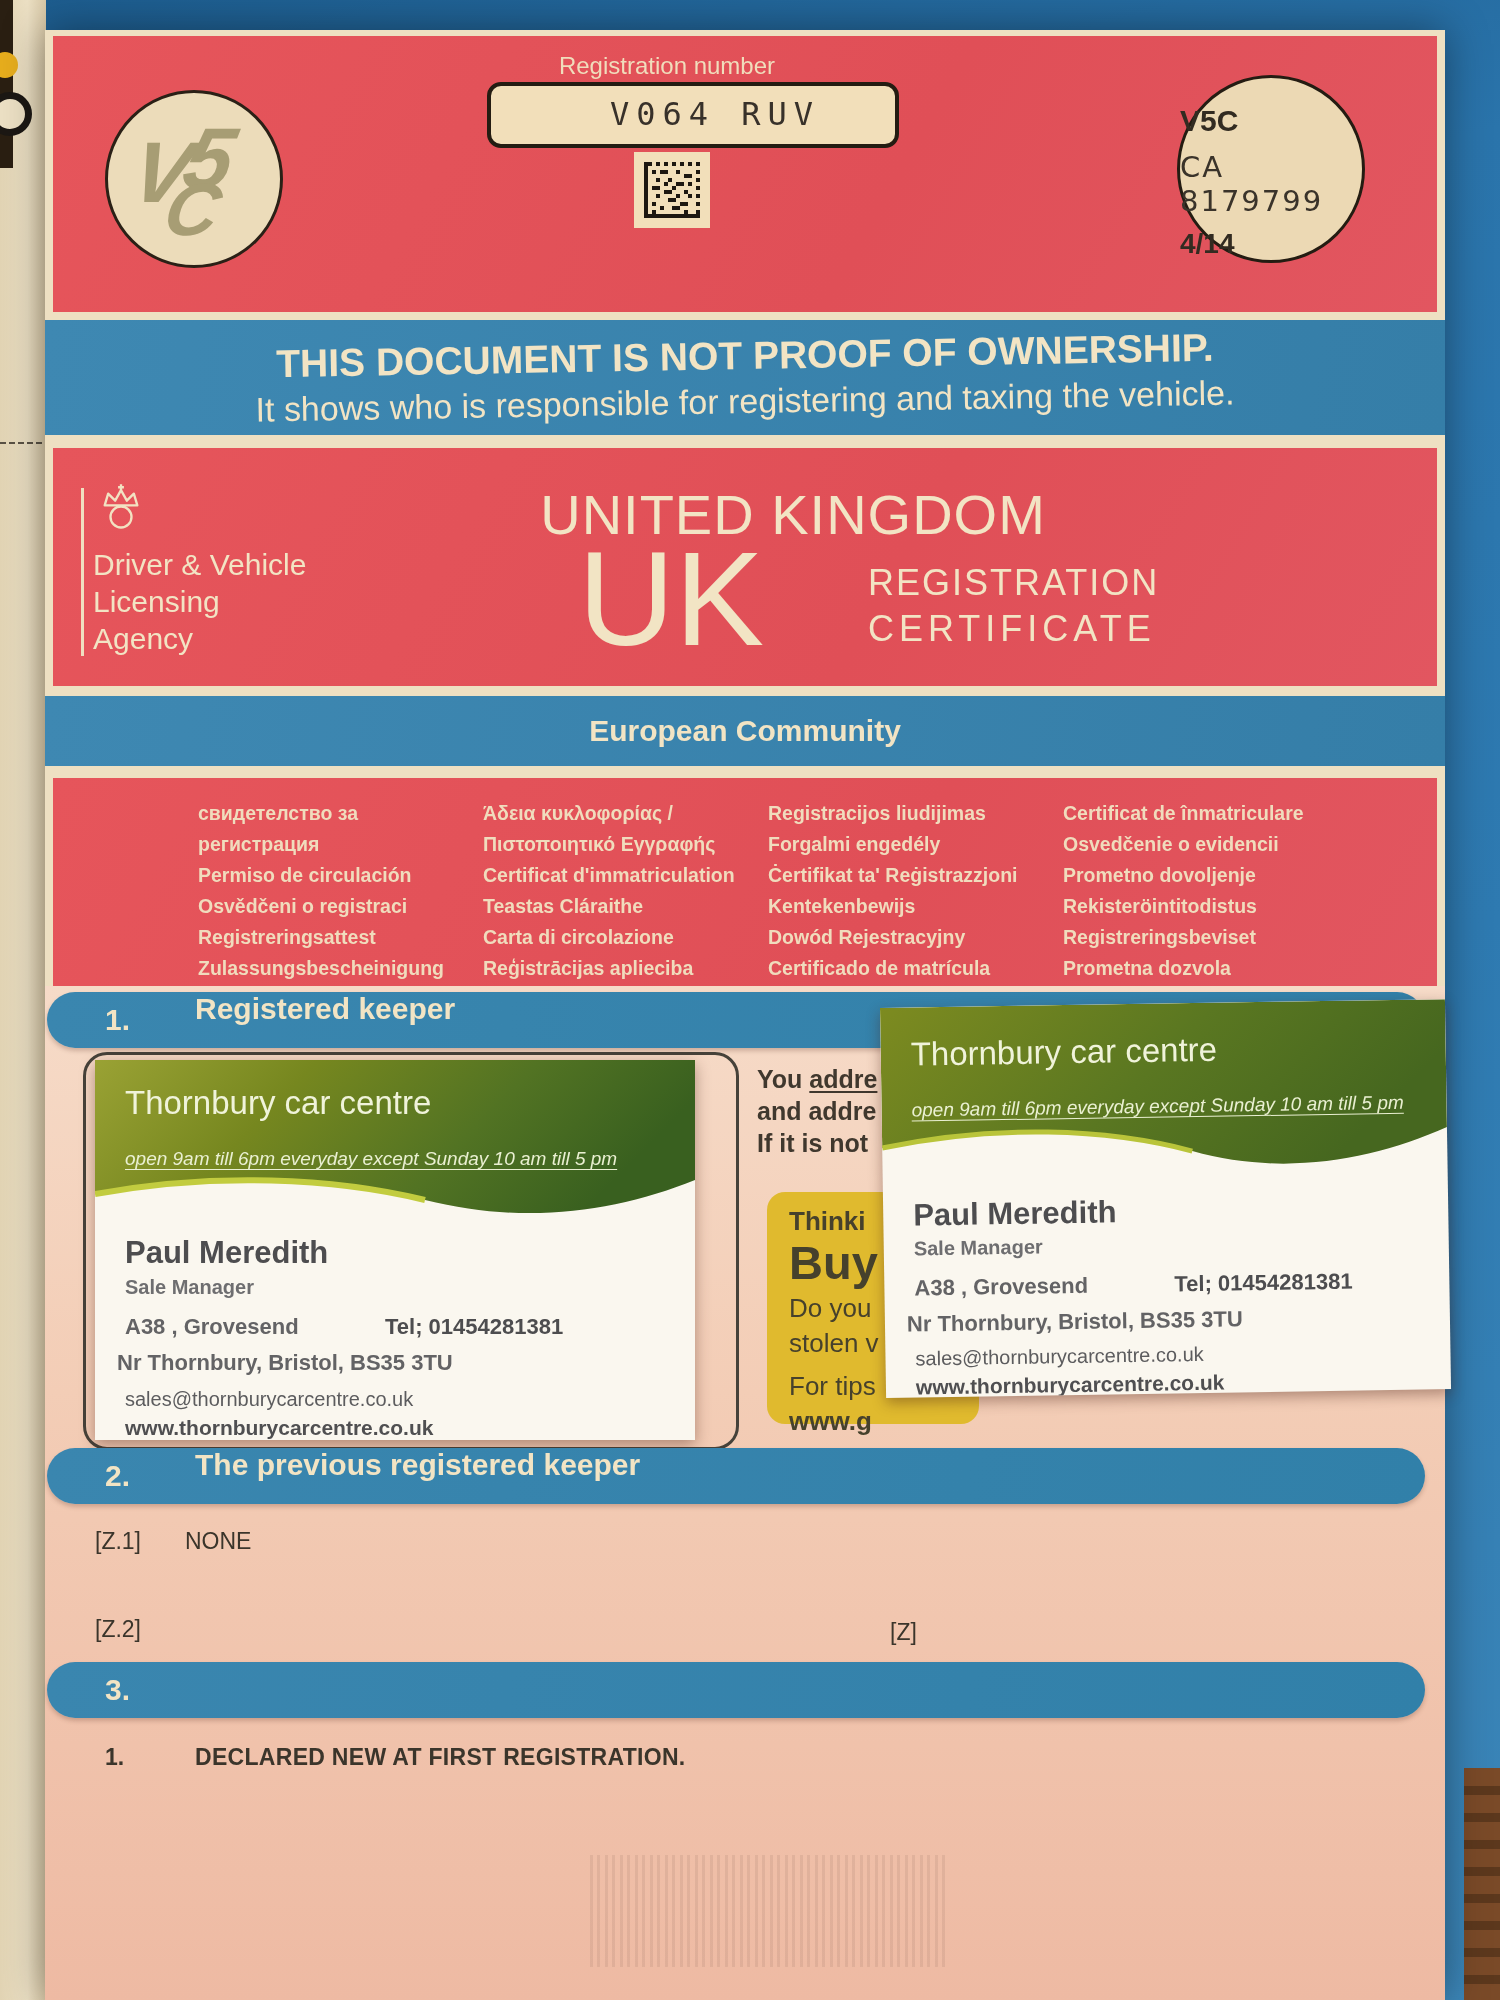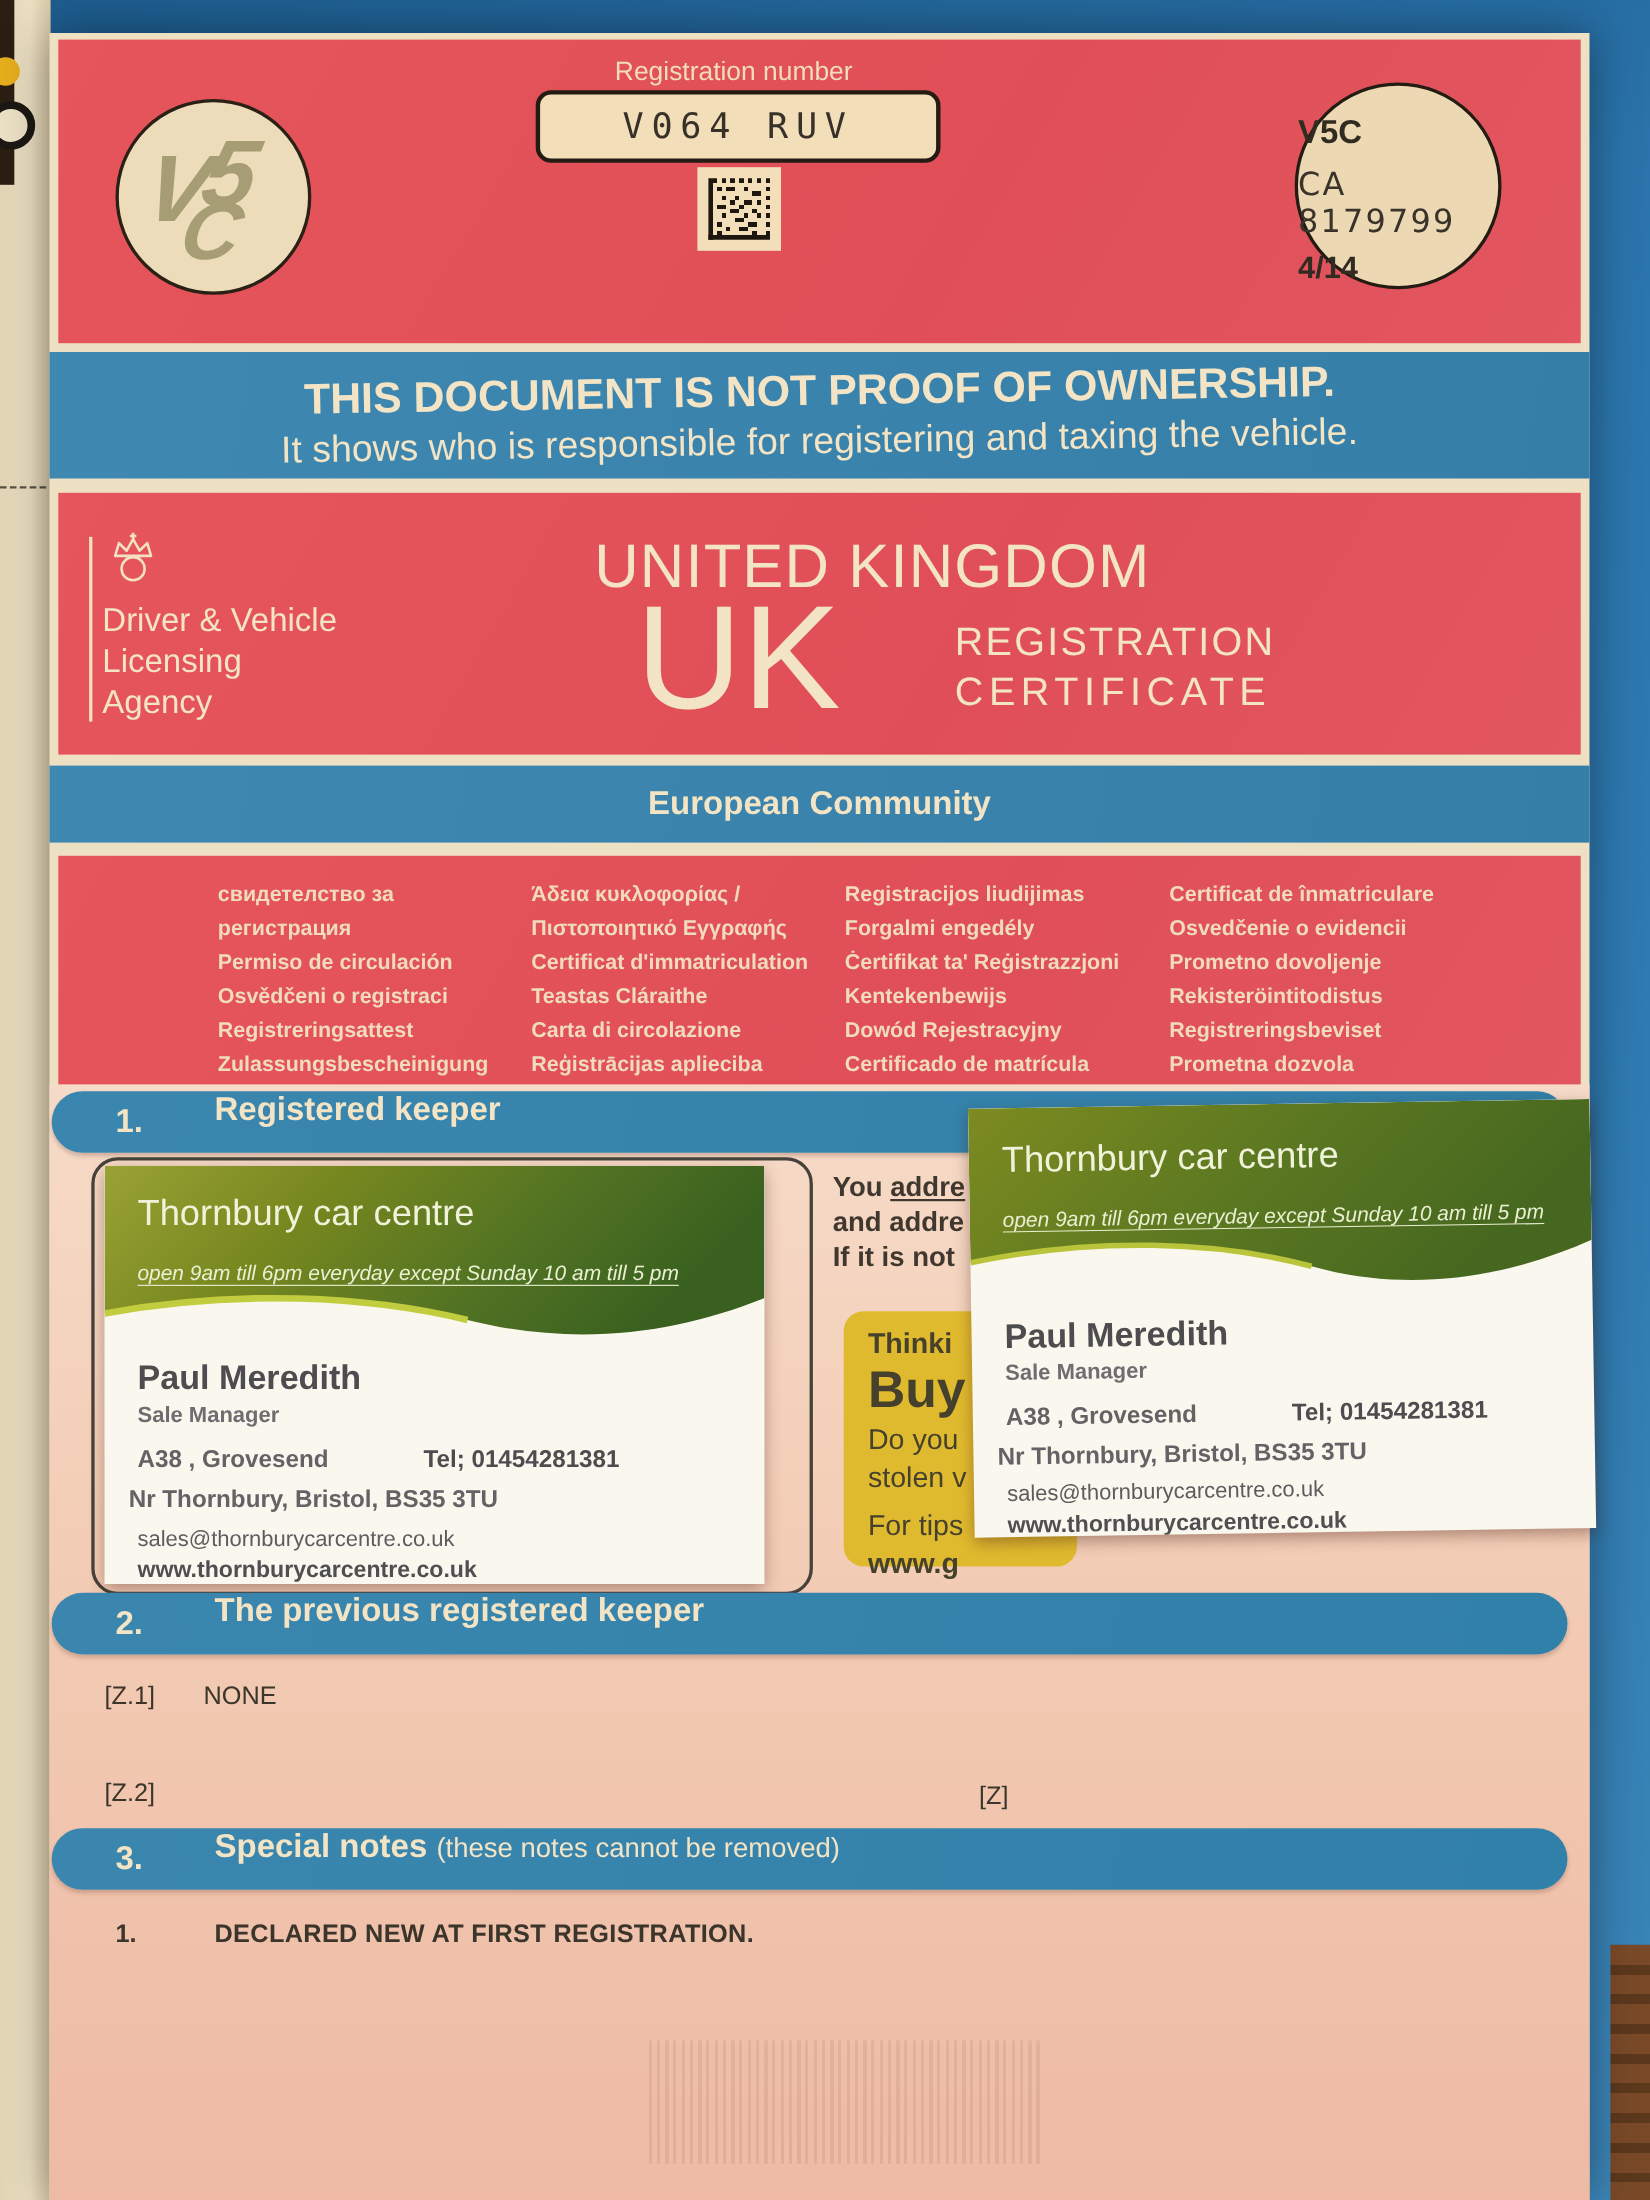--- a/index.html
+++ b/index.html
@@ -21,21 +21,21 @@
   #red2{top:418px;height:238px;}
   #red3{top:748px;height:208px;}
   .blueband{left:0;width:1400px;background:linear-gradient(100deg,#3e88b2,#357ea8);}
   #banner{top:290px;height:115px;}
   #ecband{top:666px;height:70px;}
   #pinkarea{left:0;top:956px;width:1400px;height:1014px;background:linear-gradient(180deg,#f6dbc8 0%,#f3cdb6 40%,#eebaa3 100%);}
   .cream{color:#f2e4c4;}
   
   #reg-label{left:464px;top:16px;width:300px;text-align:center;font-size:24px;color:#f0ddbc;}
   #plate{left:434px;top:46px;width:360px;height:58px;background:#f2dfba;border:4px solid #241c12;border-radius:14px;
-    text-align:center;line-height:56px;font-family:"DejaVu Sans Mono",monospace;font-size:32px;letter-spacing:7px;color:#38312a;}
+    text-align:center;line-height:56px;font-family:"DejaVu Sans Mono",monospace;font-size:32px;letter-spacing:7px;color:#38312a;padding-left:44px;}
   #dm-sticker{left:581px;top:116px;width:76px;height:76px;background:#f2dfba;display:flex;align-items:center;justify-content:center;}
   #vs-circle{left:52px;top:54px;width:172px;height:172px;border-radius:50%;background:#ecdcba;border:3px solid #2a2016;overflow:hidden;}
   .vsl{position:absolute;font-style:italic;font-weight:800;color:#a79d74;transform:skewX(-12deg);line-height:1;}
   #v5c-circle{left:1124px;top:39px;width:182px;height:182px;border-radius:50%;background:#ecd9b4;border:3px solid #241c12;color:#322b21;}
   #v5c-circle .t1{margin-top:26px;font-size:30px;font-weight:bold;}
   #v5c-circle .t2{margin-top:12px;font-size:29px;letter-spacing:2px;font-family:"DejaVu Sans",sans-serif;color:#3a332a;}
   #v5c-circle .t3{margin-top:10px;font-size:28px;font-weight:bold;}
   
   #banner .l1{position:absolute;left:0;top:14px;width:100%;text-align:center;font-size:39px;font-weight:bold;transform:rotate(-1deg);}
   #banner .l2{position:absolute;left:0;top:62px;width:100%;text-align:center;font-size:34px;transform:rotate(-1deg);}
@@ -312,20 +312,19 @@
       <span class="num cream">2.</span>
       <span class="ttl cream">The previous registered keeper</span>
     </div>
     <div class="abs zrow" id="z1">[Z.1]</div>
     <div class="abs zrow" id="z1v">NONE</div>
     <div class="abs zrow" id="z2">[Z.2]</div>
     <div class="abs zrow" id="zz">[Z]</div>
 
     <div class="abs pill" id="pill3">
       <span class="num cream">3.</span>
-      <span class="ttl cream"><span>Special notes</span> <span class="note">(these notes cannot be removed)</span></span>
     </div>
     <div class="abs" id="note-num">1.</div>
     <div class="abs" id="note-text">DECLARED NEW AT FIRST REGISTRATION.</div>
 
     <div class="abs" id="ghost-barcode"></div>
   </div>
 </div>
 
 </body></html>

